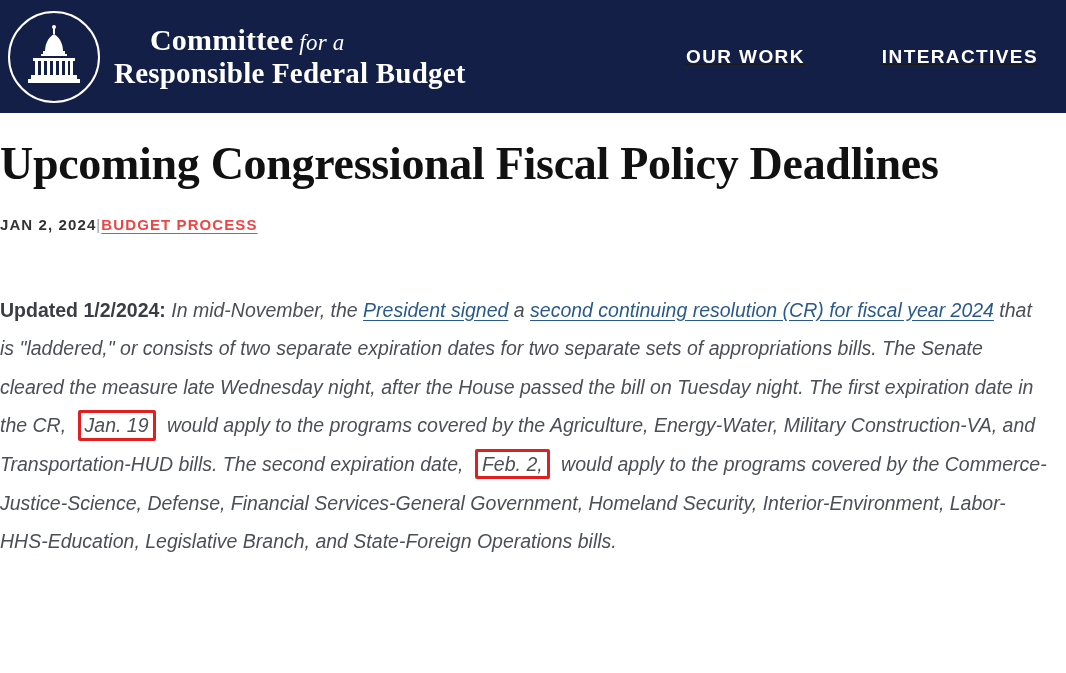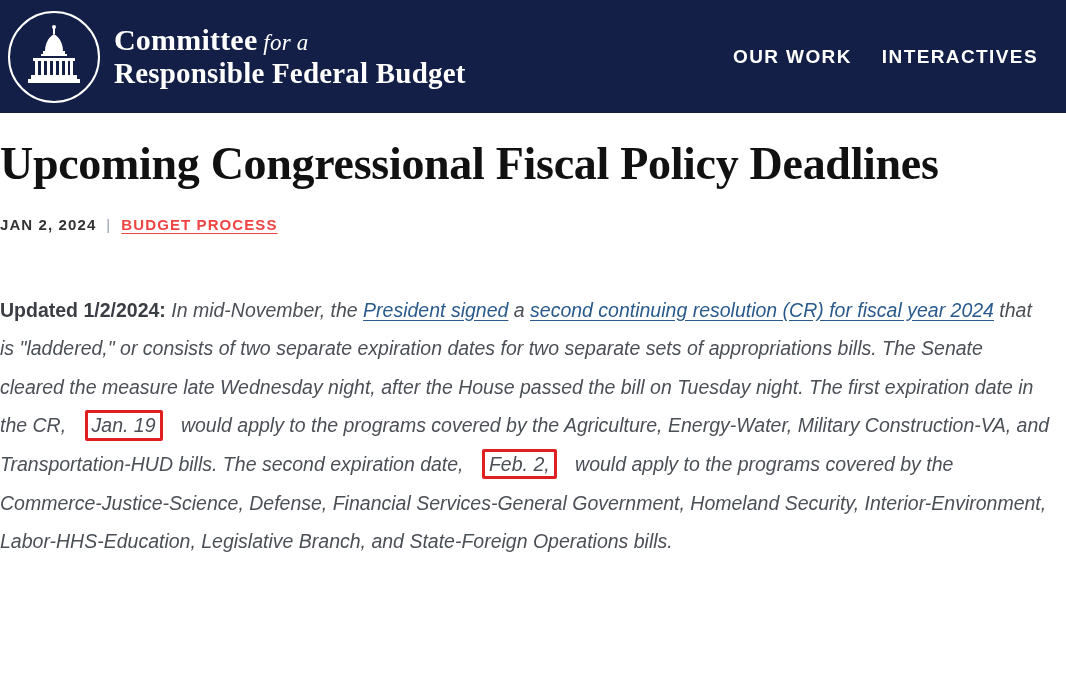--- a/index.html
+++ b/index.html
@@ -42,36 +42,38 @@
   }
   .brand-text {
     color: #ffffff;
     line-height: 1.12;
   }
   .brand-line1 {
     font-family: "Liberation Serif", serif;
     font-weight: bold;
     font-size: 30px;
     letter-spacing: 0.2px;
+    margin-left: 36px;
   }
   .brand-line1 .for-a {
     font-style: italic;
     font-weight: normal;
     font-size: 23px;
   }
   .brand-line2 {
     font-family: "Liberation Serif", serif;
     font-weight: bold;
     font-size: 29px;
     letter-spacing: 0.2px;
   }
   .main-nav {
     margin-left: auto;
     display: flex;
-    gap: 30px;
+    gap: 77px;
+    text-decoration: underline;
   }
   .nav-item {
     color: #ffffff;
     font-size: 19px;
     font-weight: bold;
     letter-spacing: 1.4px;
     text-decoration: none;
     cursor: pointer;
   }
 
@@ -86,21 +88,20 @@
     font-size: 46px;
     line-height: 1.1;
     color: #111111;
     margin: 0 0 26px 0;
     letter-spacing: -0.3px;
     max-width: 1010px;
   }
   .meta-row {
     display: flex;
     align-items: center;
-    gap: 10px;
     font-size: 15px;
     letter-spacing: 1.1px;
     color: #333333;
     font-weight: bold;
     margin-bottom: 58px;
   }
   .meta-sep {
     color: #9aa0ad;
     font-weight: normal;
   }
@@ -124,21 +125,21 @@
   }
   .body-copy a {
     color: #2a5a8c;
     text-underline-offset: 3px;
     font-style: italic;
   }
   .hl {
     position: relative;
     display: inline-block;
     padding: 1px 4px;
-    margin: 0 13px;
+    margin: 0 6px;
     border: 3px solid #e02020;
     border-radius: 2px;
     line-height: 1.15;
   }
 </style>
 </head>
 <body>
 
 <div class="site-header">
   <div class="brand">

